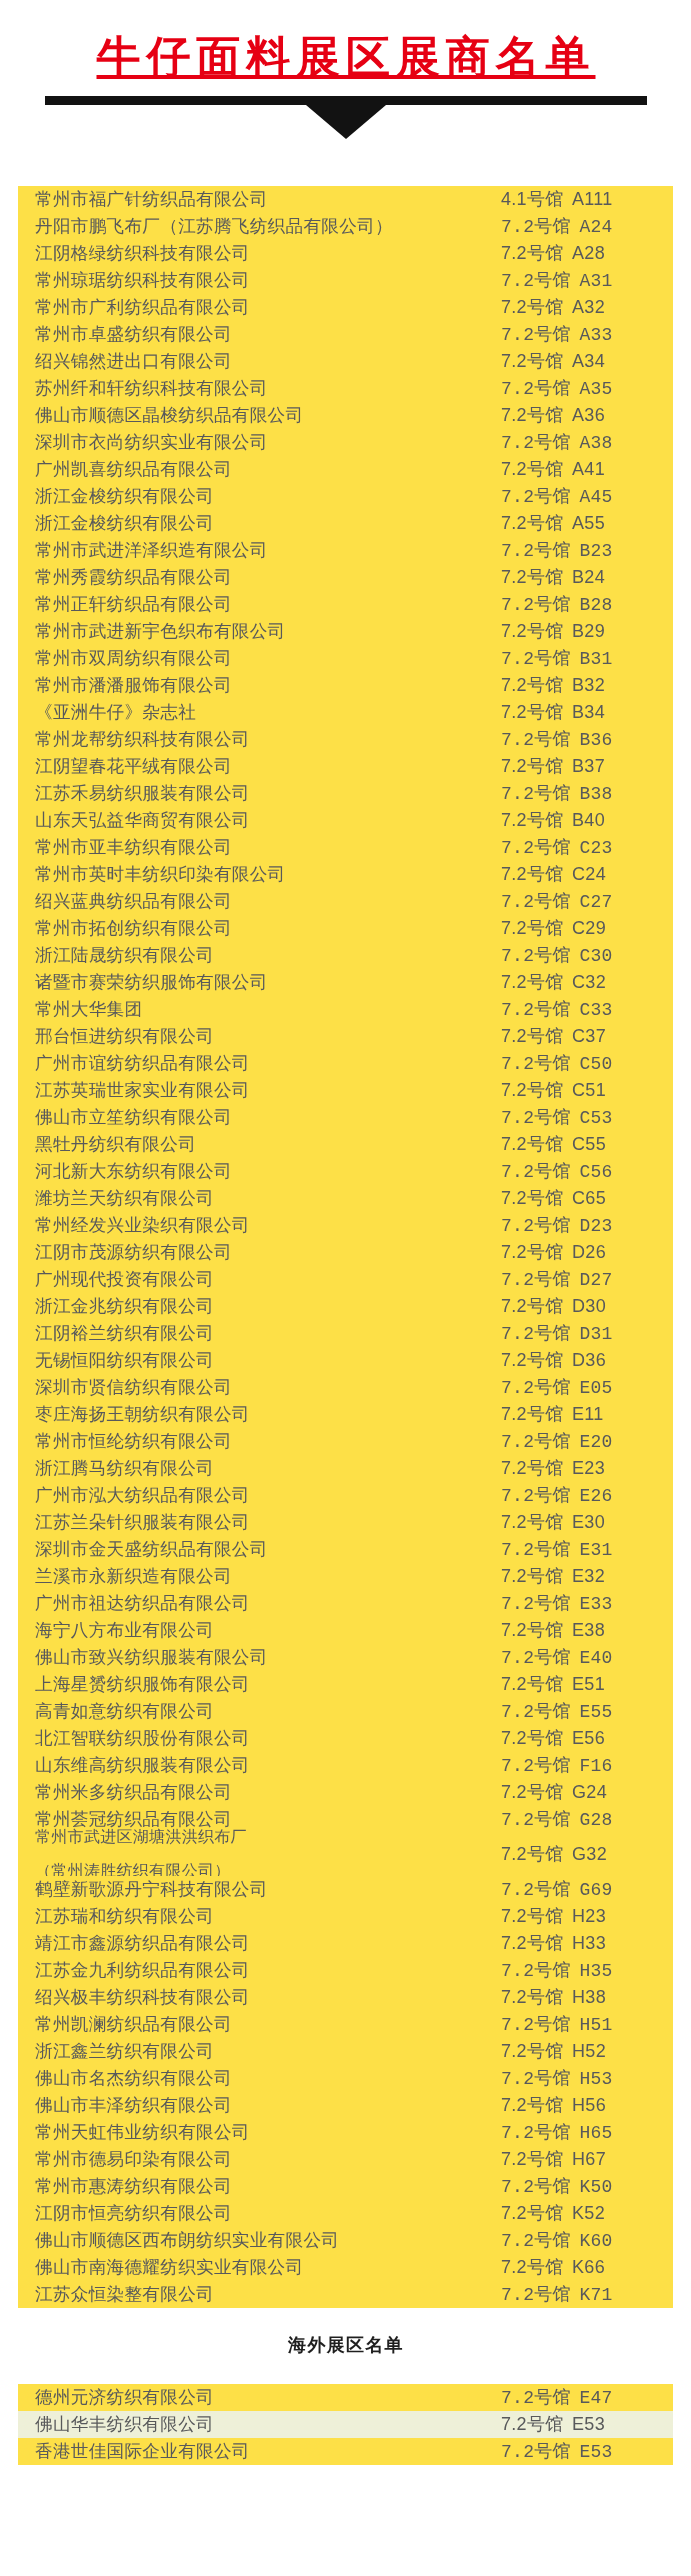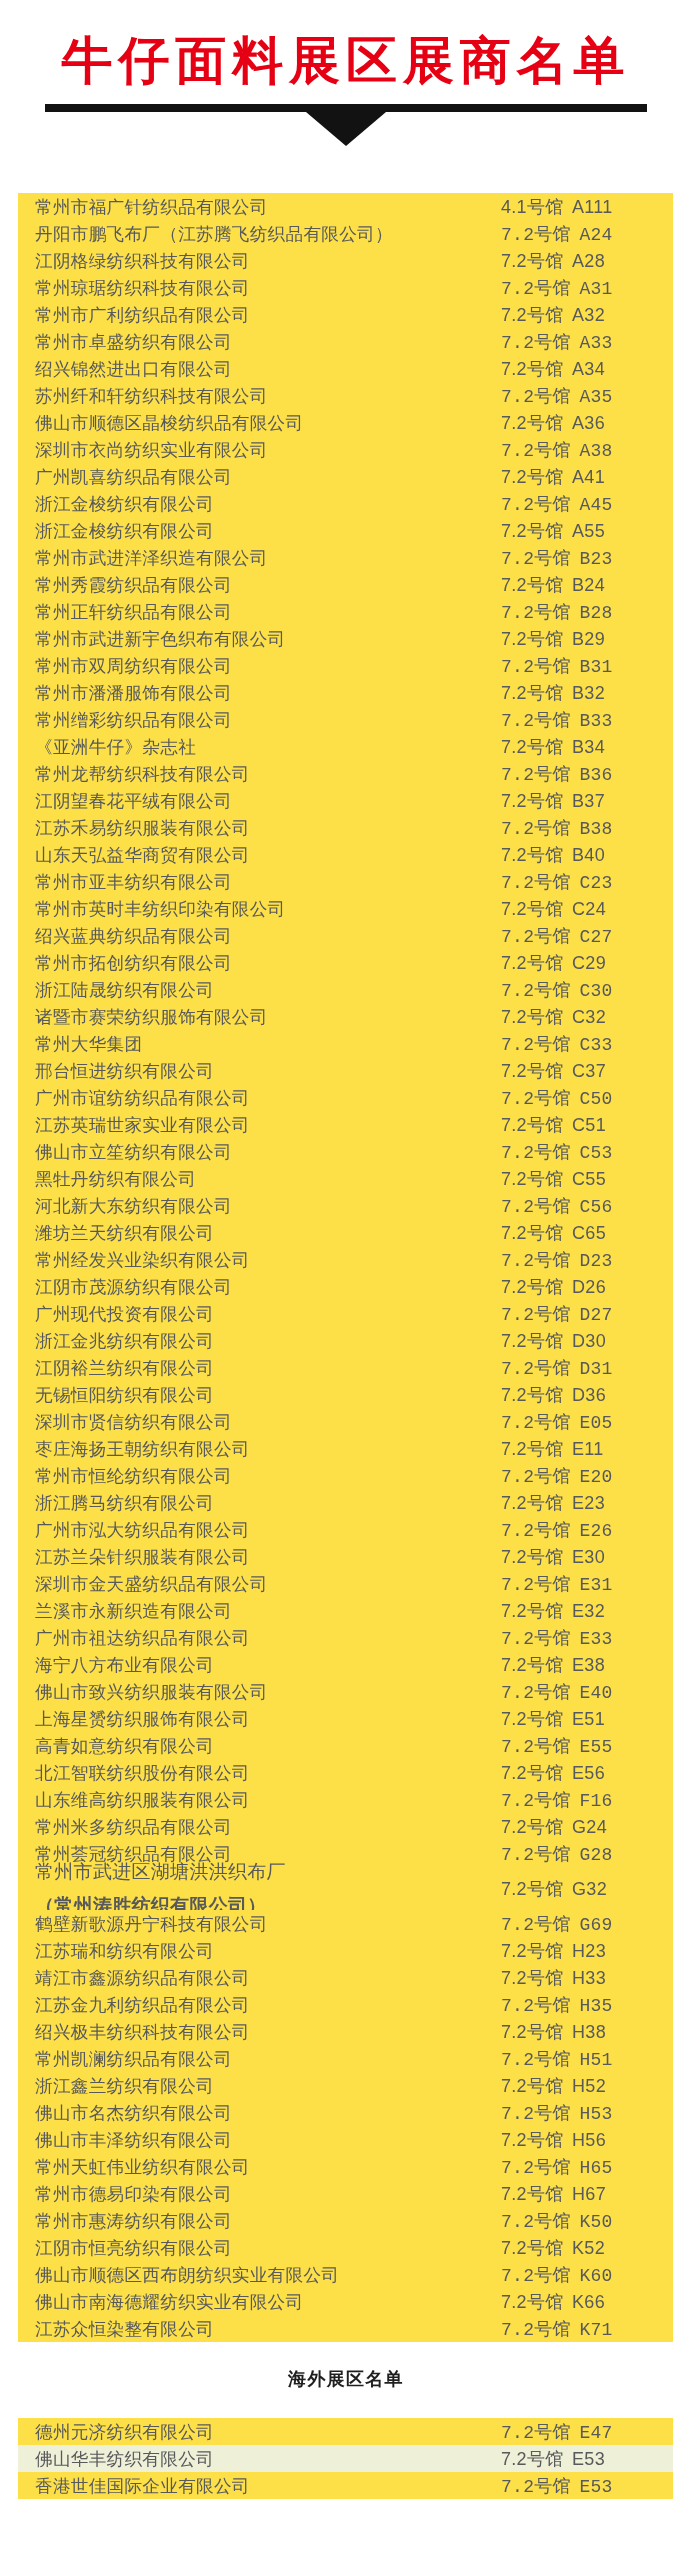--- a/index.html
+++ b/index.html
@@ -6,22 +6,22 @@
   html,body { background:#ffffff; }
   body {
     width:692px; height:2576px; margin:0 auto; position:relative;
     font-family:"Liberation Sans","DejaVu Sans",sans-serif;
     background:#ffffff; overflow:hidden;
   }
   .page { width:692px; padding-top:33px; }
 
   
   .main-title {
-    text-align:center; font-size:51px; font-weight:900; line-height:1.08;
-    letter-spacing:5.9px; color:var(--title-red,#e60013); white-space:nowrap;
+    text-align:center; font-size:44px; font-weight:900; line-height:1.08;
+    letter-spacing:5.9px; color:var(--title-red,#e60013); white-space:nowrap;text-decoration:underline;
   }
   .sub-title {
     text-align:center; font-size:22px; color:#3c3c3c; margin-top:7.8px;
     letter-spacing:1.3px; font-weight:400;
   }
   .divider-bar {
     width:602px; height:8.5px; background:#121212; margin:15.6px auto 0 auto;
   }
   .divider-arrow {
     width:0; height:0; margin:0 auto;
@@ -33,22 +33,22 @@
   .list { margin:47px 0 0 18px; width:655px; }
   .row { position:relative; width:655px; height:27px; }
   .row.gray { background:#fde047; }
   .row.white { background:#fde047;font-family:Liberation Mono, monospace; }
   .row.hl { background:var(--highlight,#eef0d8); }
   .row.tall { height:43px; }
   .company {
     position:absolute; left:17px; top:50%; transform:translateY(-50%);
     font-size:17.6px; color:#58595b; white-space:nowrap; letter-spacing:0.3px;
   }
-  .company .line2 { margin-top:14px;font-weight:bold; }
-  .row.tall .company { font-size:19px; line-height:20px; }
+  .company .line2 { margin-top:14px; }
+  .row.tall .company { font-size:16px; line-height:20px; }
   .booth {
     position:absolute; left:483px; top:50%; transform:translateY(-50%);
     font-size:18px; color:#58595b; white-space:nowrap; letter-spacing:0.3px;
   }
   .booth .code { margin-left:8.5px; }
 
   
   .overseas-heading {
     margin-top:25px; text-align:center; font-size:18px; font-weight:700;
     color:#1f1f1f; letter-spacing:1.3px;
@@ -211,28 +211,20 @@
     </div>
   </div>
       <div class="row gray">
     <div class="company">
       <div class="line1">常州市潘潘服饰有限公司</div>
     </div>
     <div class="booth">
       <span class="hall">7.2号馆</span><span class="code">B32</span>
     </div>
   </div>
-      <div class="row white">
-    <div class="company">
-      <div class="line1">常州缯彩纺织品有限公司</div>
-    </div>
-    <div class="booth">
-      <span class="hall">7.2号馆</span><span class="code">B33</span>
-    </div>
-  </div>
       <div class="row gray">
     <div class="company">
       <div class="line1">《亚洲牛仔》杂志社</div>
     </div>
     <div class="booth">
       <span class="hall">7.2号馆</span><span class="code">B34</span>
     </div>
   </div>
       <div class="row white">
     <div class="company">

